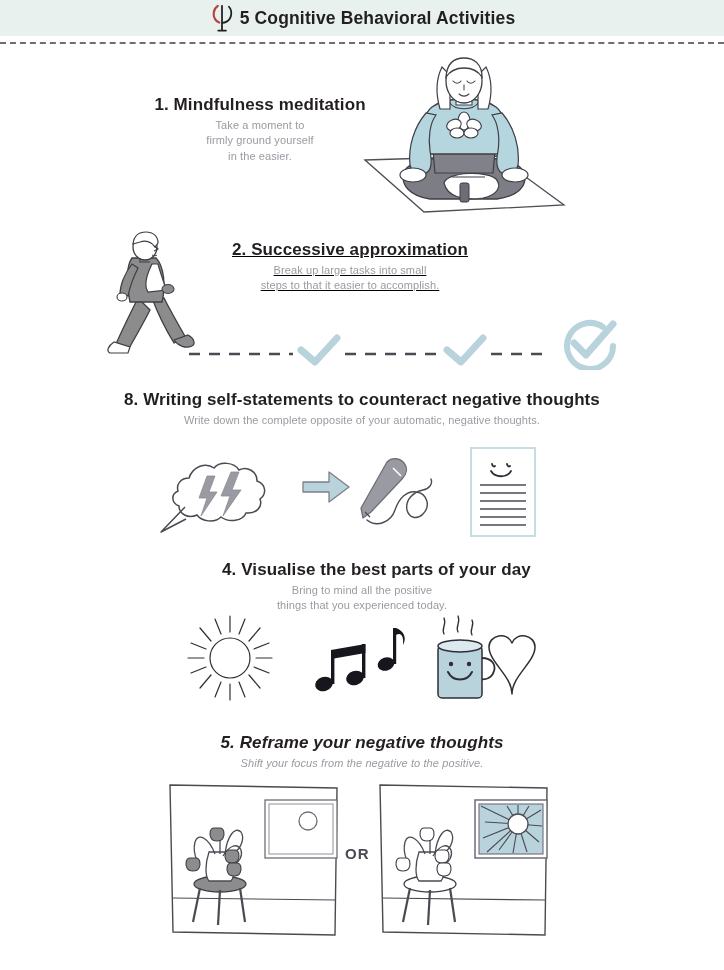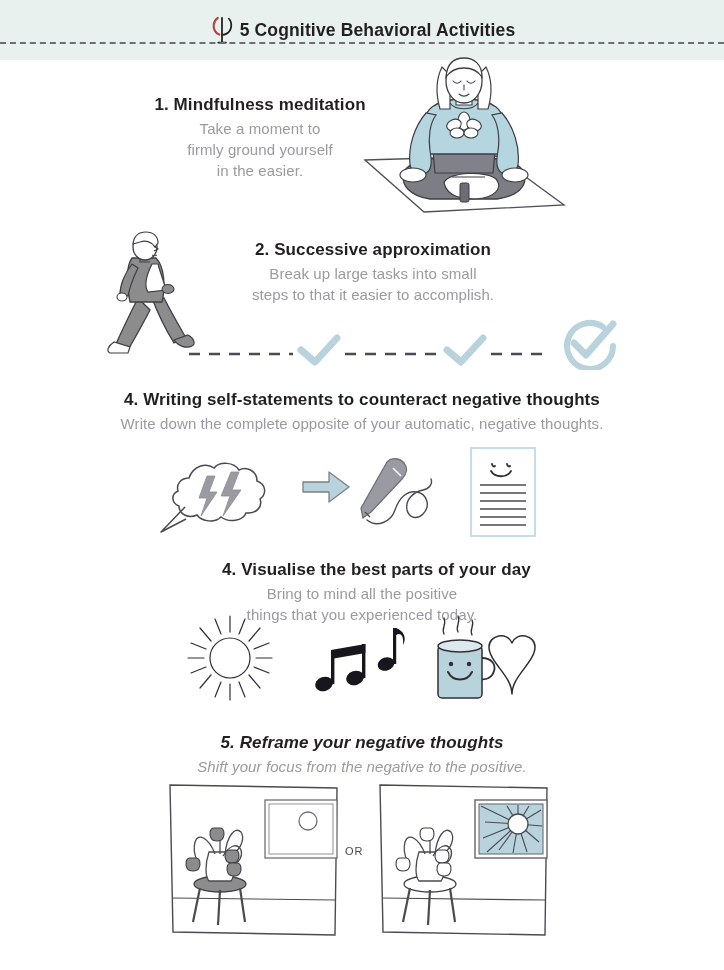--- a/index.html
+++ b/index.html
@@ -17,21 +17,21 @@
     width: 724px;
     height: 970px;
     background: #ffffff;
   }
 
   
   .header-band {
     position: absolute;
     left: 0; top: 0;
     width: 724px;
-    height: 60px;
+    height: 36px;
     background: #e9f1ef;
     display: flex;
     align-items: center;
     justify-content: center;
     gap: 5px;
   }
   .logo-psi {
     width: 26px;
     height: 30px;
     display: block;
@@ -55,60 +55,60 @@
   .sec-title {
     font-size: 17px;
     font-weight: 700;
     color: #231f20;
     text-align: center;
     letter-spacing: 0.1px;
     line-height: 1.45;
     white-space: nowrap;
   }
   .sec-body {
-    font-size: 15px;
+    font-size: 11px;
     font-weight: 400;
     color: #9a9aa2;
     text-align: center;
     line-height: 1.42;
     letter-spacing: 0.1px;
     white-space: nowrap;
   }
 
   .abs { position: absolute; }
 
   
   #sec1-text { left: 140px; top: 93px; width: 240px; }
   #sec1-art  { left: 352px; top: 55px;  width: 225px; height: 168px; }
 
   
-  #sec2-text { left: 234px; top: 238px; width: 278px; }
+  #sec2-text { left: 211px; top: 238px; width: 278px; text-decoration: underline; }
   #sec2-walker { left: 100px; top: 230px; width: 110px; height: 130px; }
   #sec2-path  { left: 185px; top: 312px; width: 440px; height: 58px; }
 
   
   #sec3-text { left: 62px; top: 388px; width: 600px; }
   #sec3-art  { left: 155px; top: 440px; width: 415px; height: 105px; }
 
   
   #sec4-text { left: 222px; top: 558px; width: 280px; }
   #sec4-art  { left: 180px; top: 612px; width: 360px; height: 92px; }
 
   
   #sec5-text { left: 152px; top: 731px; width: 420px; font-style: italic; }
   #sec5-art  { left: 165px; top: 780px; width: 400px; height: 160px; }
 
   .or-label {
     position: absolute;
     left: 345px;
     top: 845px;
-    font-size: 11px;
+    font-size: 15px;
     color: #4a4a52;
     letter-spacing: 1px;
-    font-weight: 400;
+    font-weight: 700;
   }
 </style>
 </head>
 <body>
 
 <div id="page">
 
   <div class="header-band">
     <svg class="logo-psi" viewBox="0 0 26 32">
       <path d="M8.5 3 C3.6 6.5 3 13 5.6 17.2 C6.6 18.9 8.2 20.2 10 20.9" fill="none" stroke="#b5443c" stroke-width="2.3" stroke-linecap="round"></path>
@@ -214,21 +214,21 @@
     <line x1="160" y1="42" x2="256" y2="42" stroke="#4a4a52" stroke-width="2.4" stroke-dasharray="11 9"></line>
     <path d="M262 38 L276 50 L298 26" fill="none" stroke="#b9d3dd" stroke-width="7" stroke-linecap="round" stroke-linejoin="round"></path>
     <line x1="306" y1="42" x2="366" y2="42" stroke="#4a4a52" stroke-width="2.4" stroke-dasharray="11 9"></line>
     <g>
       <path d="M418 15 A23 23 0 1 0 428 34" fill="none" stroke="#b9d3dd" stroke-width="6" stroke-linecap="round"></path>
       <path d="M389 31 L401 43 L428 12" fill="none" stroke="#b9d3dd" stroke-width="7" stroke-linecap="round" stroke-linejoin="round"></path>
     </g>
   </svg>
 
   <div class="abs" id="sec3-text">
-    <div class="sec-title">4. Writing self-statements to counteract negative thoughts</div>
+    <div class="sec-title">8. Writing self-statements to counteract negative thoughts</div>
     <div class="sec-body">Write down the complete opposite of your automatic, negative thoughts.</div>
   </div>
 
   <svg class="abs" id="sec3-art" viewBox="0 0 415 105">
 
     <g>
       <path d="M34 38 C26 38 21 44 23 51 C16 54 16 63 24 66 C24 74 33 79 42 75
                C47 82 60 83 66 77 C74 83 88 81 91 73 C101 74 108 67 105 59
                C112 54 111 44 102 41 C102 31 92 26 84 30 C79 22 65 21 59 28
                C51 22 38 26 34 38 Z" fill="#ffffff" stroke="#4a4a52" stroke-width="1.5"></path>

